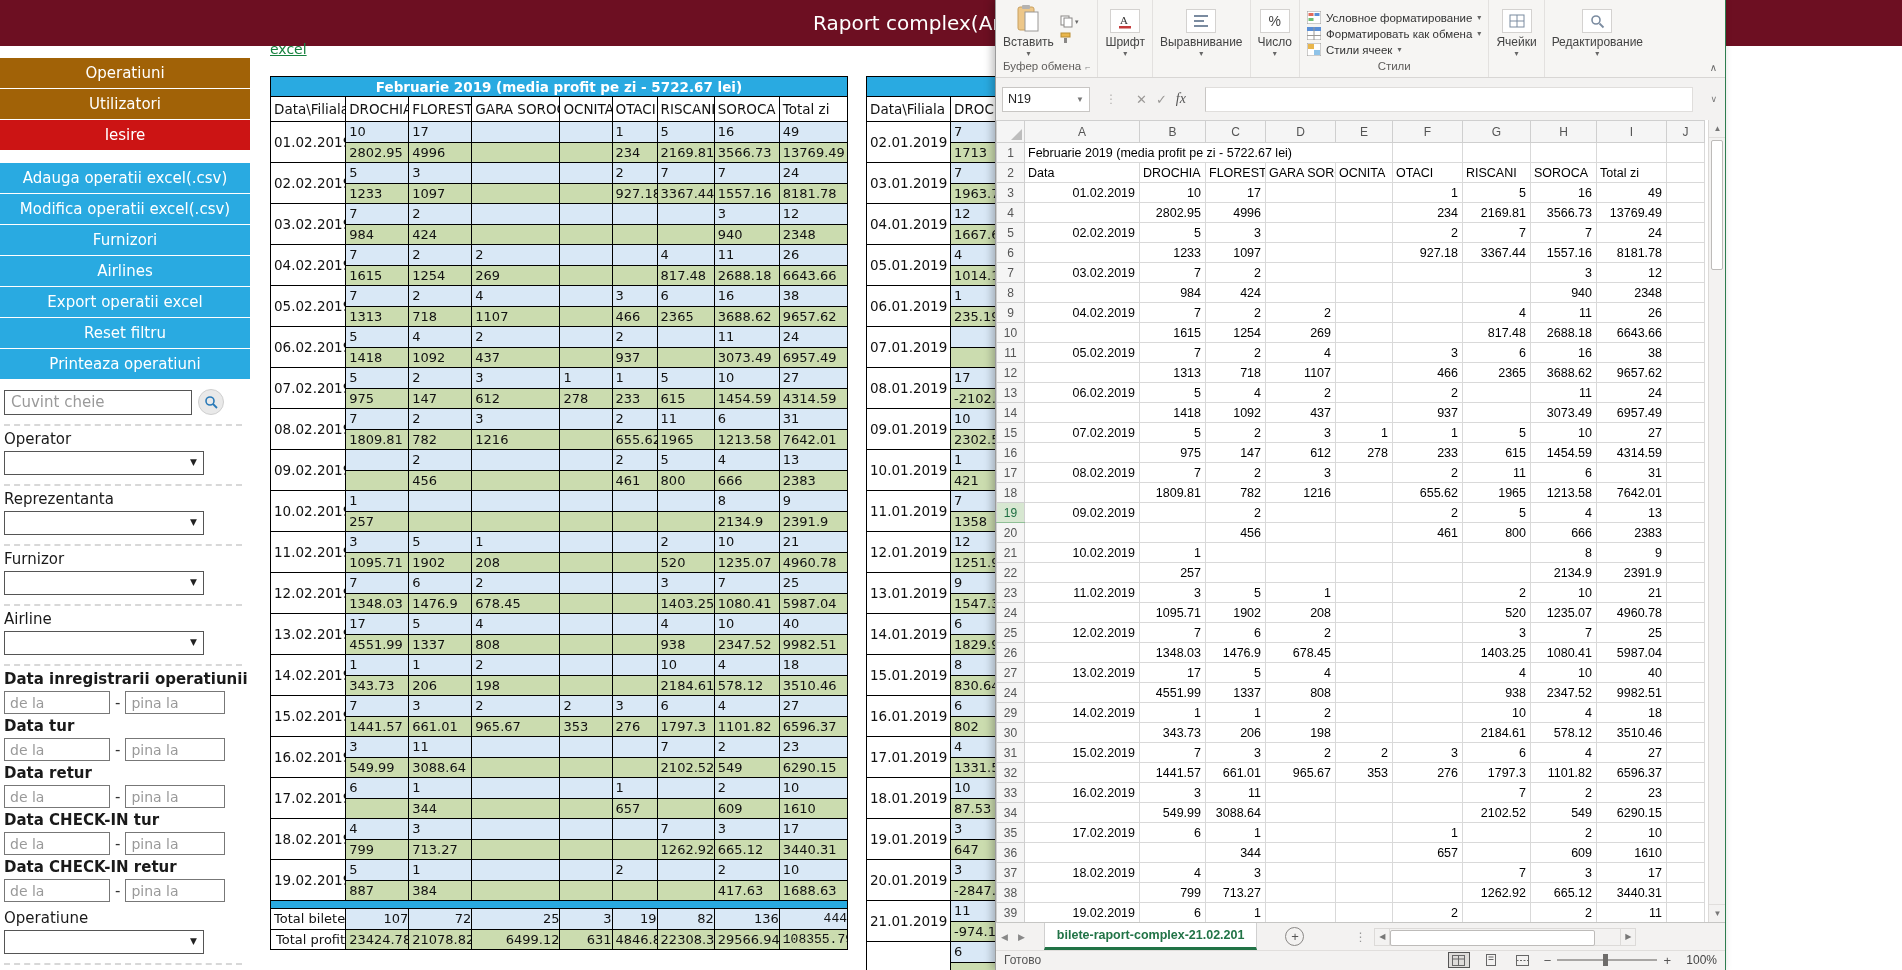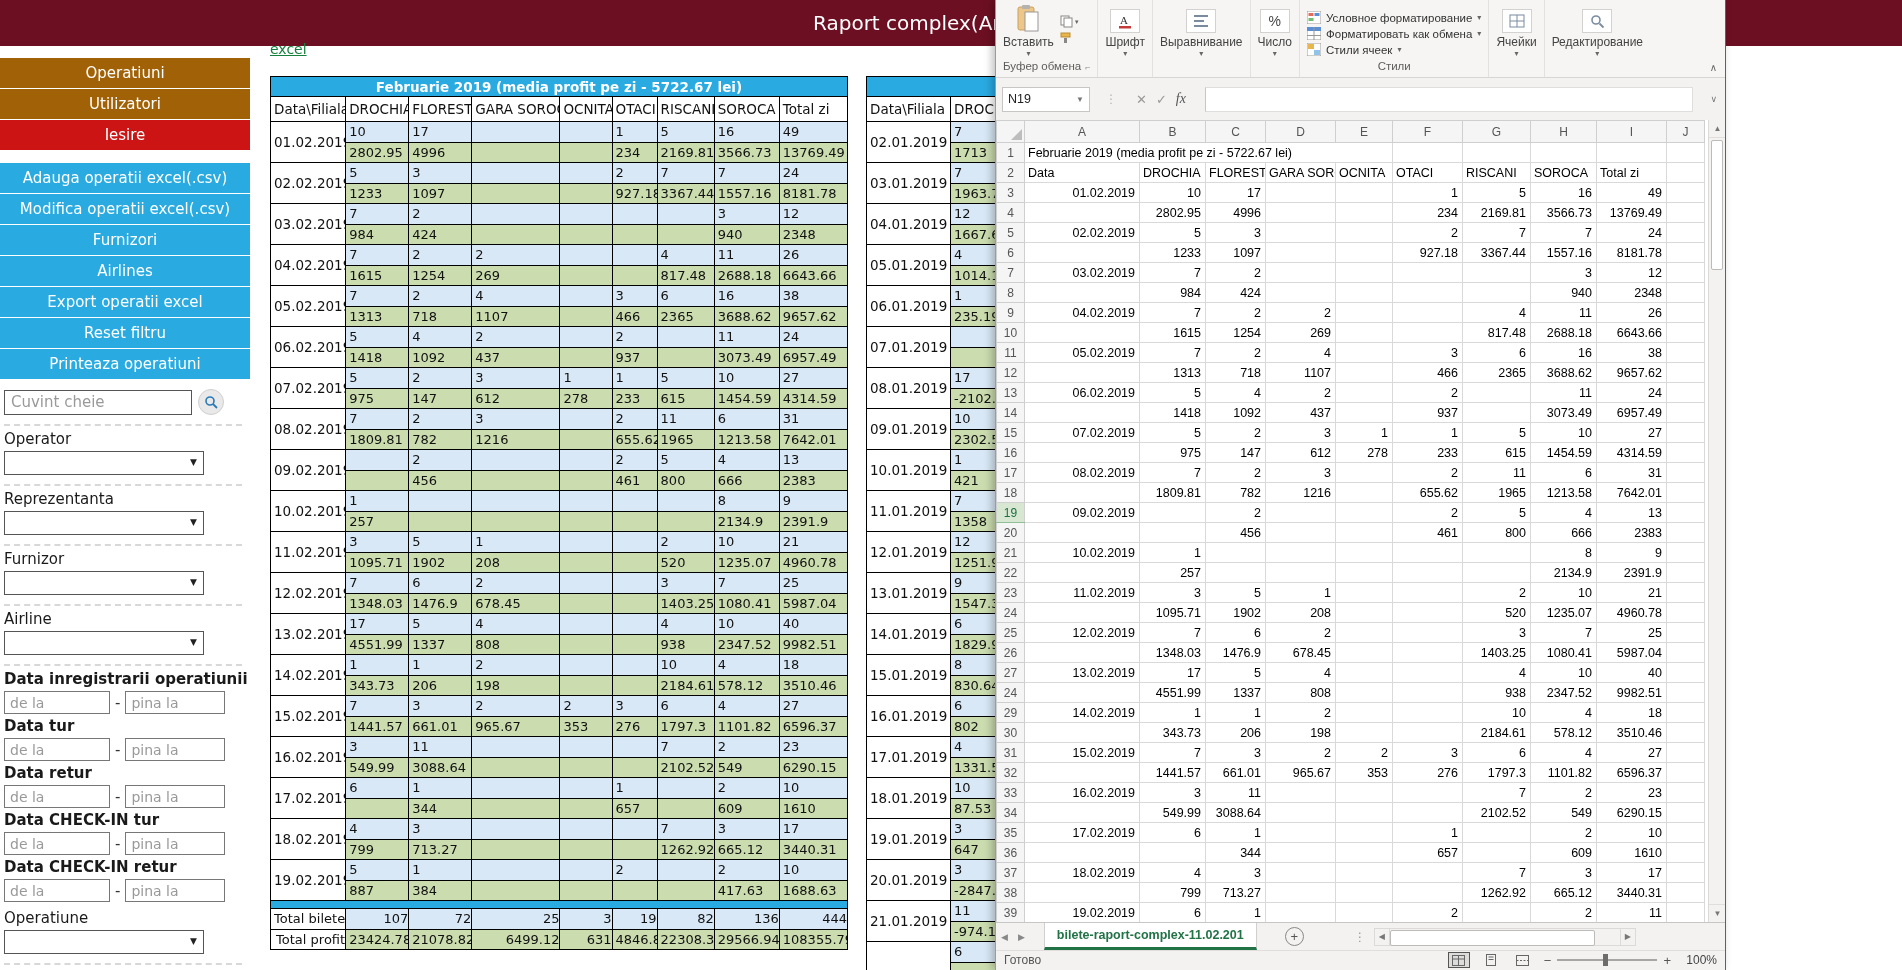--- a/index.html
+++ b/index.html
@@ -45,21 +45,21 @@
   table.report td, table.report th { border:1px solid #000; padding:0 0 0 3px; overflow:hidden; white-space:nowrap;
                                      text-align:left; font-weight:normal; height:20.5px; }
   table.report tr.title-row td { background:#29aae1; color:#fff; text-align:center; font-weight:bold;
                                  font-size:13.5px; height:20px; padding:0; }
   table.report tr.head-row td { background:#fff; height:25px; font-size:13.5px; }
   td.date-cell { background:#fff; font-size:13.5px; }
   td.tb { background:#d9e8f6; }
   td.tg { background:#cbdcaf; }
   tr.sep-row td { background:#29aae1; height:8px; padding:0; border-left:1px solid #000; border-right:1px solid #000; }
   tr.tot td { height:20.5px;text-align:right; }
-  td.bold { font-weight:bold; }
+  td.bold { font-weight:bold;font-family:Liberation Mono, monospace; }
   #main-table { left:270px; top:76px; width:578px; }
   #second-table { left:866px; top:76px; width:236px; }
 
   
   .excel-window { position:absolute; left:995px; top:0; width:731px; height:970px; background:#f3f2f1;
                   border-left:1px solid #9b9b9b; border-right:1px solid #2e7d4f;
                   box-shadow:-3px 0 8px rgba(0,0,0,.25); z-index:10;
                   font-family:"Liberation Sans", sans-serif; color:#333; }
   .ribbon { position:relative; height:78px; background:#f6f5f3; border-bottom:1px solid #d8d6d4;
             display:flex; align-items:stretch; overflow:hidden; }
@@ -1561,21 +1561,21 @@
       <div class="vscroll">
         <div class="vs-btn">▲</div>
         <div class="vs-thumb"></div>
         <div class="vs-btn bottom">▼</div>
       </div>
     </div>
 
     <div class="sheet-bar">
       <span class="sheet-nav">◀</span>
       <span class="sheet-nav">▶</span>
-      <div class="sheet-tab">bilete-raport-complex-11.02.201</div>
+      <div class="sheet-tab">bilete-raport-complex-21.02.201</div>
       <div class="add-sheet">+</div>
       <span class="sheet-dots">⋮</span>
       <div class="hscroll">
         <div class="hs-btn">◀</div>
         <div class="hs-track">
             <div class="hs-thumb"></div>
           </div>
         <div class="hs-btn">▶</div>
       </div>
     </div>

